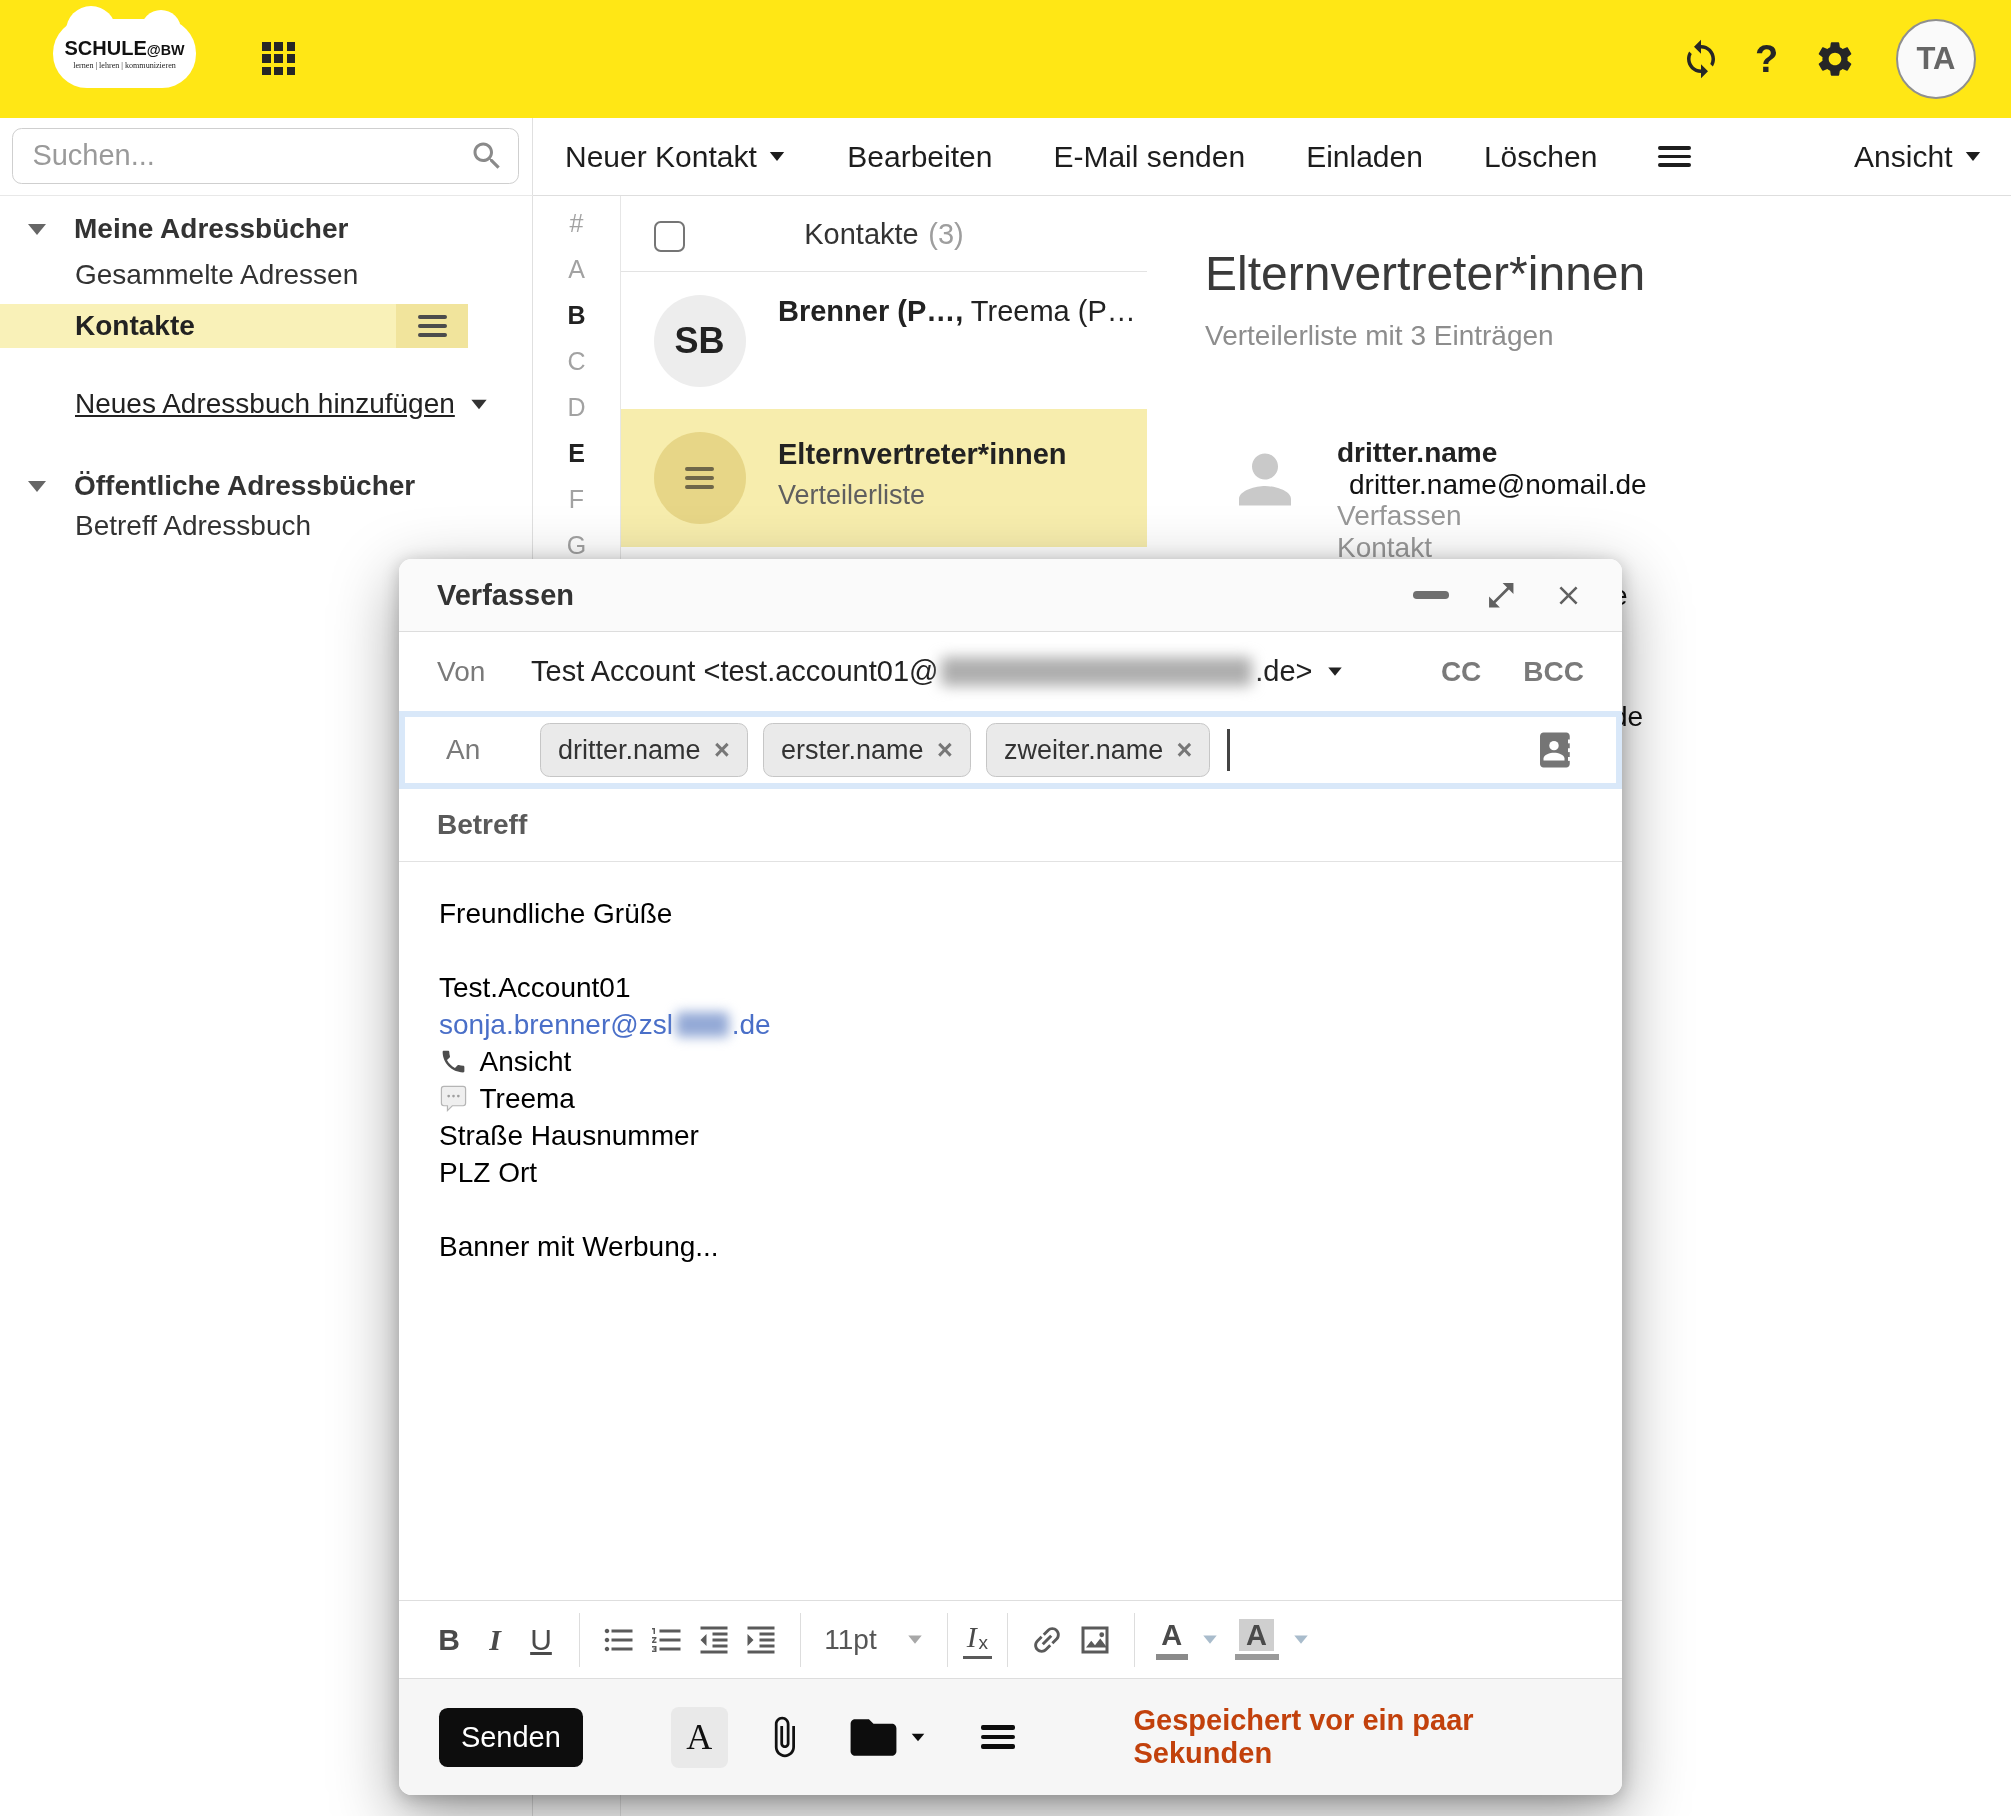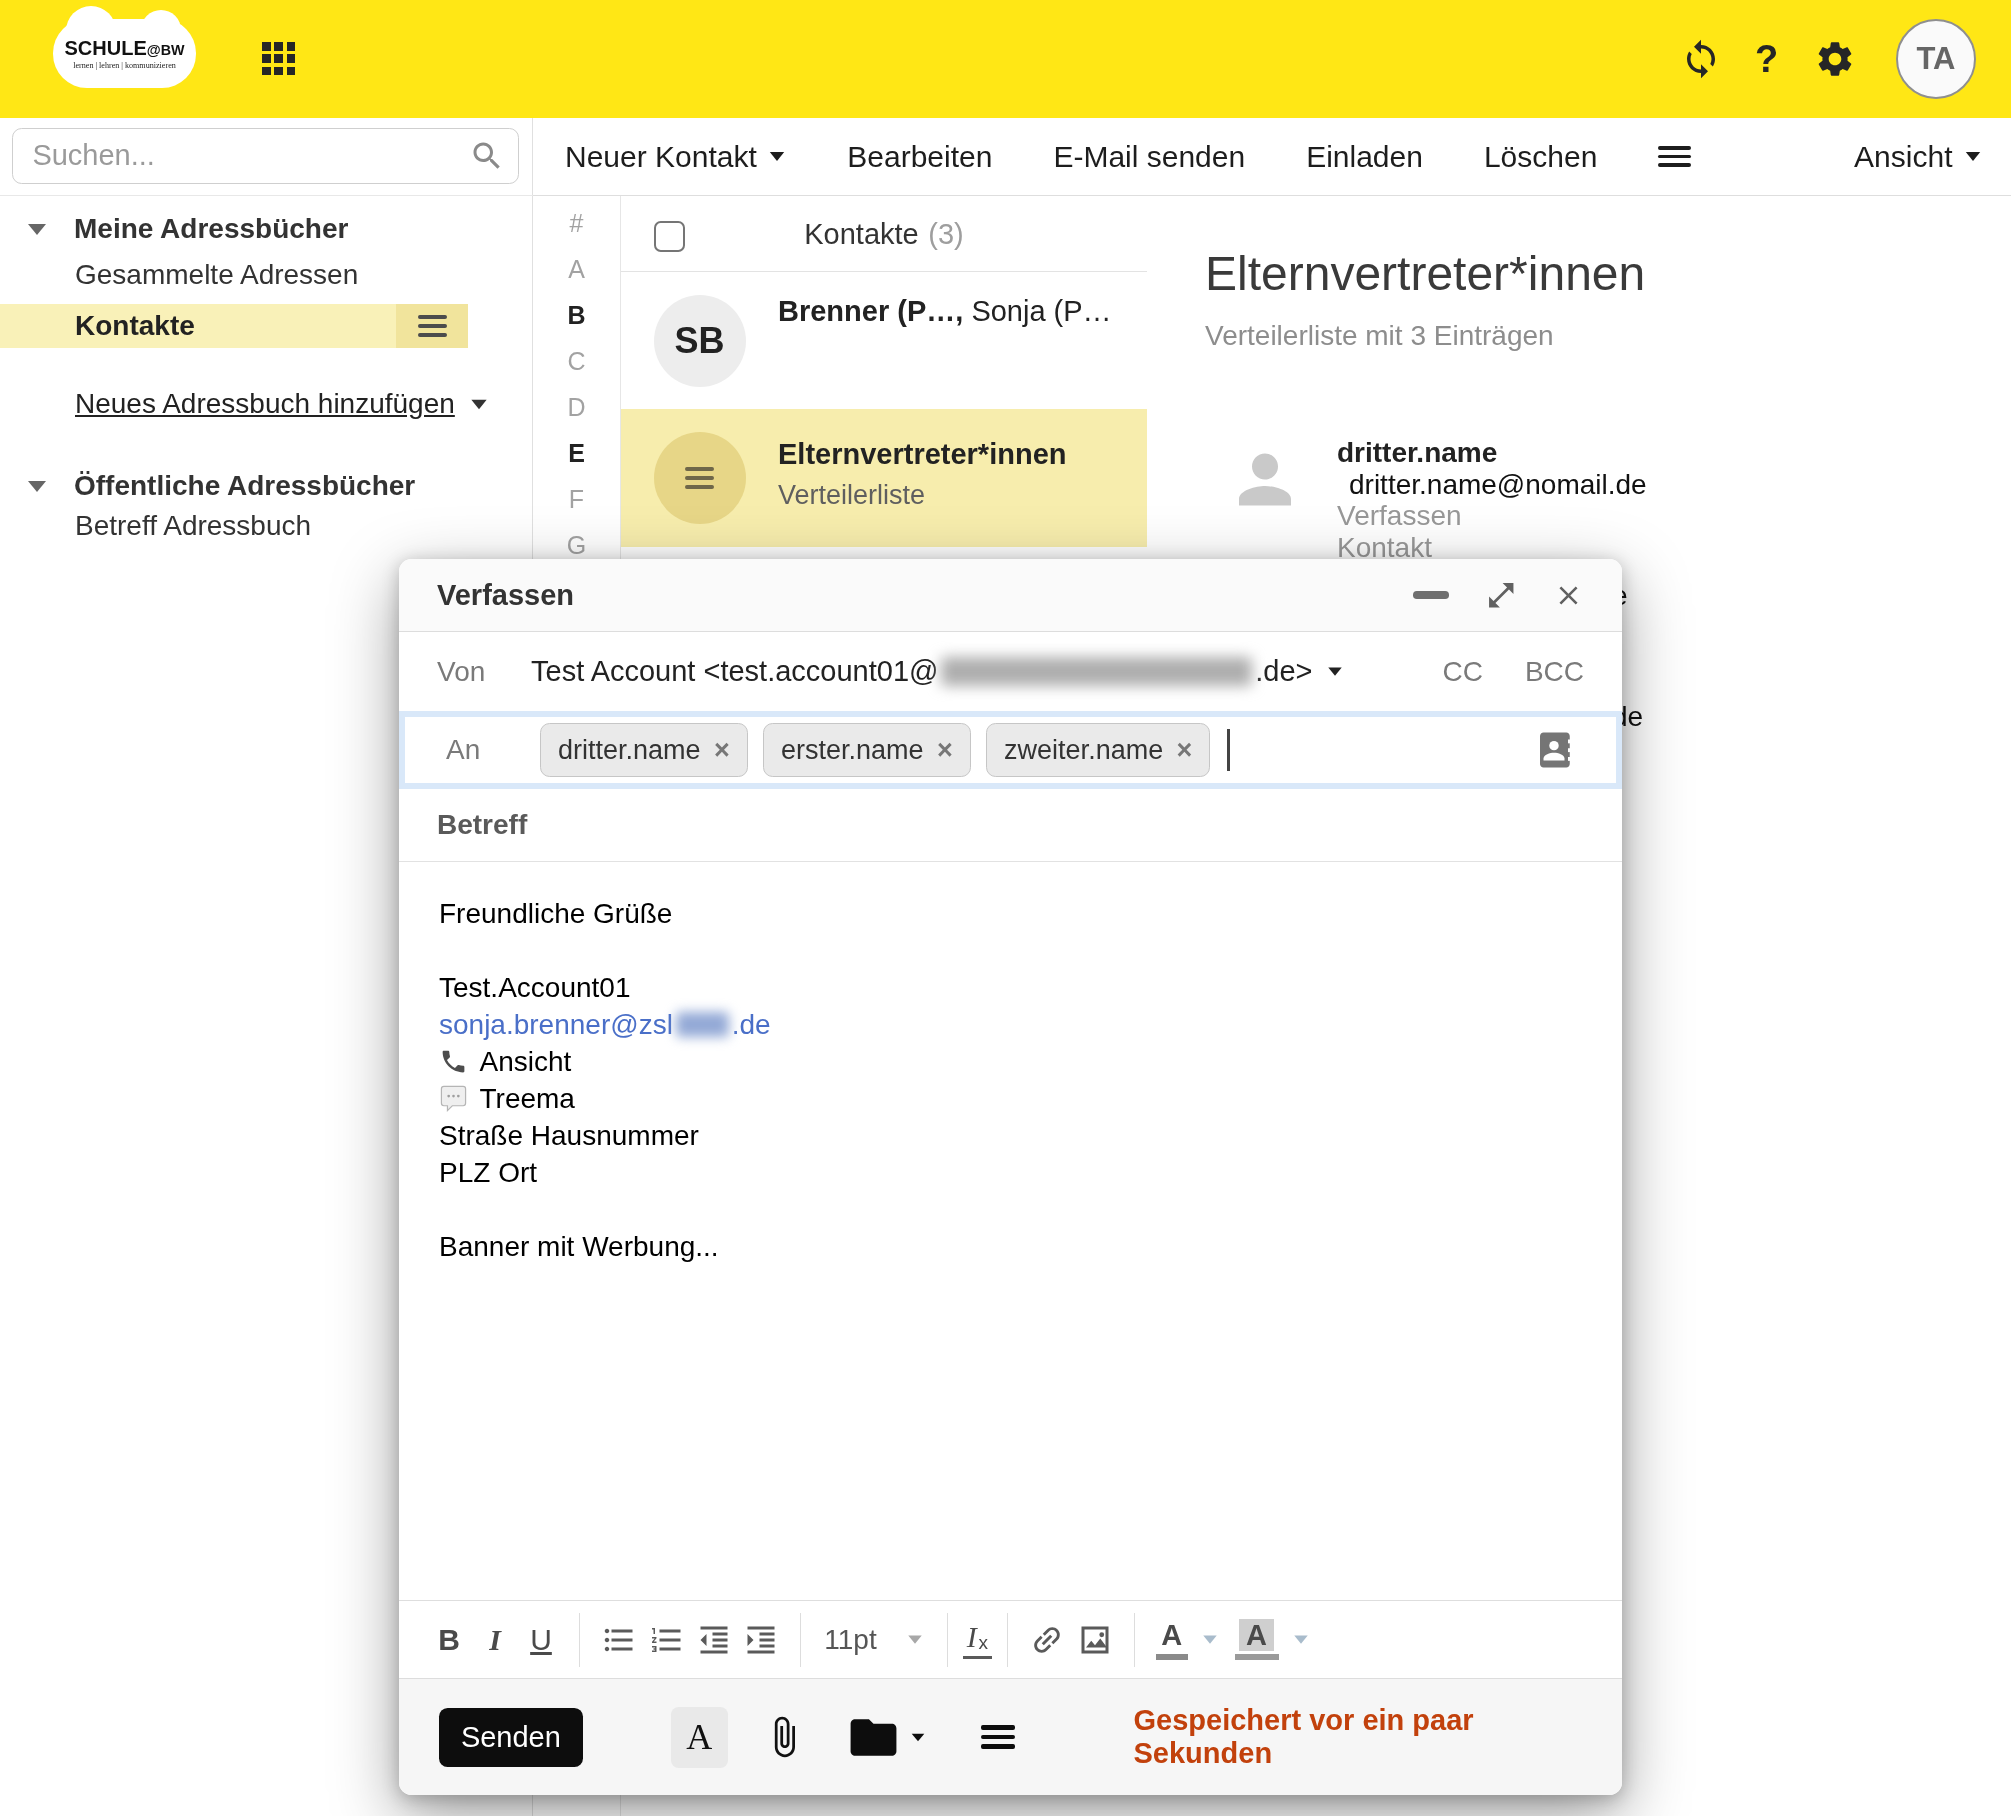--- a/index.html
+++ b/index.html
@@ -99,21 +99,21 @@
   .dlg-ctrls{margin-left:auto;display:flex;align-items:center;gap:36px;}
   .min-bar{width:36px;height:7.6px;background:#6f6f6f;border-radius:3.8px;cursor:pointer;}
   .dlg-from{height:79px;flex:0 0 79px;display:flex;align-items:center;padding:0 38px;font-size:29px;}
   .f-label{width:94px;color:#7a7a7a;font-size:28px;flex:0 0 94px;}
   .from-val{display:flex;align-items:center;color:#222;white-space:nowrap;cursor:pointer;}
   .redact{display:inline-block;height:29px;border-radius:3.8px;background:#aeaeae;filter:blur(6.7px);margin:0 2.9px;vertical-align:middle;}
   .redact.from{width:311px;}
   .redact.mail{width:53px;height:25px;background:#93a9d6;filter:blur(5.7px);}
   .from-val .tri-down{border-top-color:#222;margin-left:13.4px;transform:scale(.75);}
   .ccbcc{margin-left:auto;display:flex;gap:42px;color:#7a7a7a;font-size:28px;}
-  .ccbcc span{cursor:pointer;}
+  .ccbcc span{cursor:pointer;font-weight:bold;}
   .dlg-to{height:78px;flex:0 0 78px;border:6.7px solid #d9e8f9;box-sizing:border-box;display:flex;align-items:center;padding:0 41px;background:#fff;}
   .chips{display:flex;align-items:center;gap:15.3px;}
   .chip{height:52px;padding:0 17px;background:#eaeaea;border:1px solid #c6c6c6;border-radius:9.6px;
         display:flex;align-items:center;font-size:27px;color:#333;cursor:default;}
   .chip .x{margin-left:13.4px;color:#777;font-weight:700;font-size:27px;cursor:pointer;}
   .caret{width:2.9px;height:42px;background:#444;margin-left:17px;}
   .book-btn{margin-left:auto;cursor:pointer;display:flex;}
   .dlg-subject{height:73px;flex:0 0 73px;display:flex;align-items:center;padding:0 38px;border-bottom:1px solid #e2e2e2;box-sizing:border-box;}
   .subj-label{font-size:28px;font-weight:700;color:#5a5a5a;}
   .dlg-body{flex:1;padding:32.5px 40px 0 40px;font-size:28px;line-height:37px;color:#000;overflow:hidden;}
@@ -271,21 +271,21 @@
       <section class="clist">
         <div class="clist-header">
           <span class="checkbox"></span>
           <div class="clist-title">
             <span class="t">Kontakte</span>
             <span class="c">(3)</span>
           </div>
         </div>
         <div class="crow r1">
           <div class="cavatar">SB</div>
-          <div class="cname"><b>Brenner (P…,</b><span> Sonja (P…</span></div>
+          <div class="cname"><b>Brenner (P…,</b><span> Treema (P…</span></div>
         </div>
         <div class="crow r2">
           <div class="cavatar">
             <span class="bars">
                 <i></i>
                 <i></i>
                 <i></i>
               </span>
           </div>
           <div class="ctitle">Elternvertreter*innen</div>

